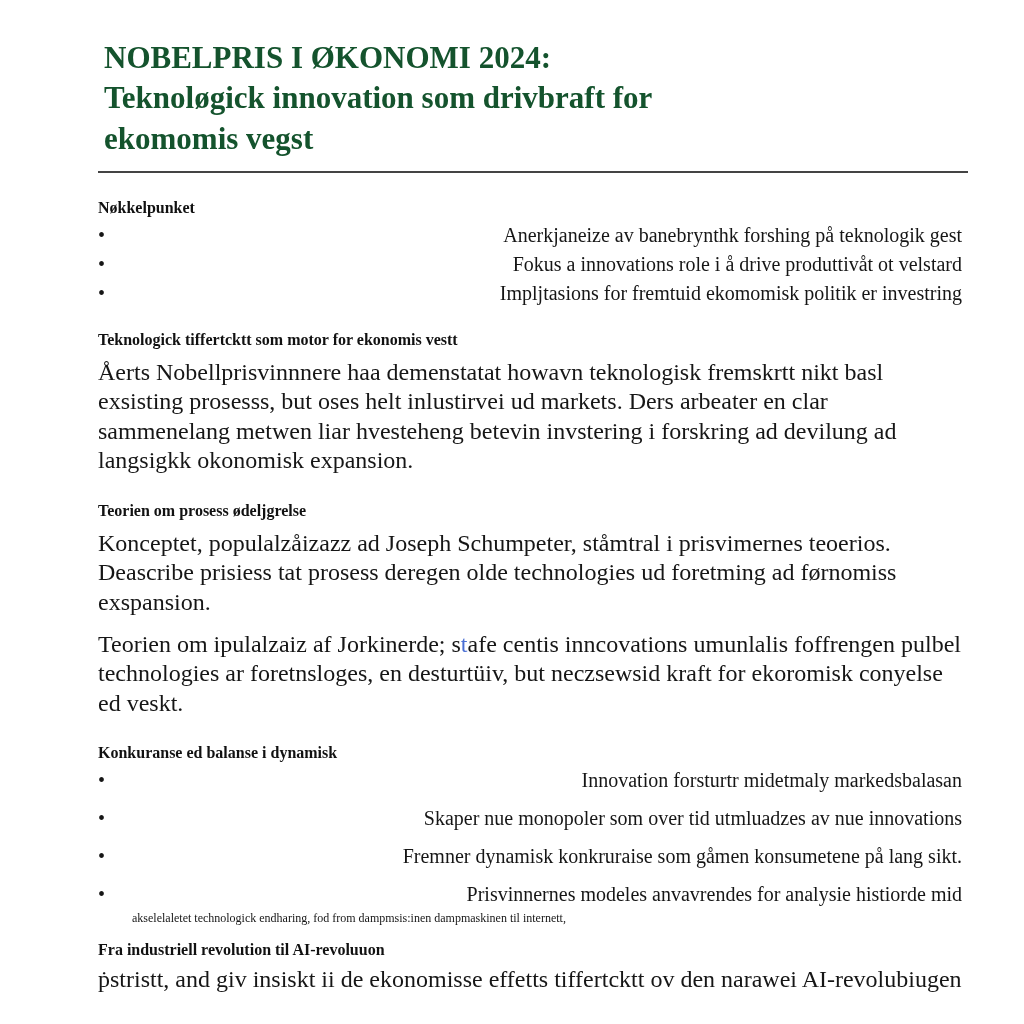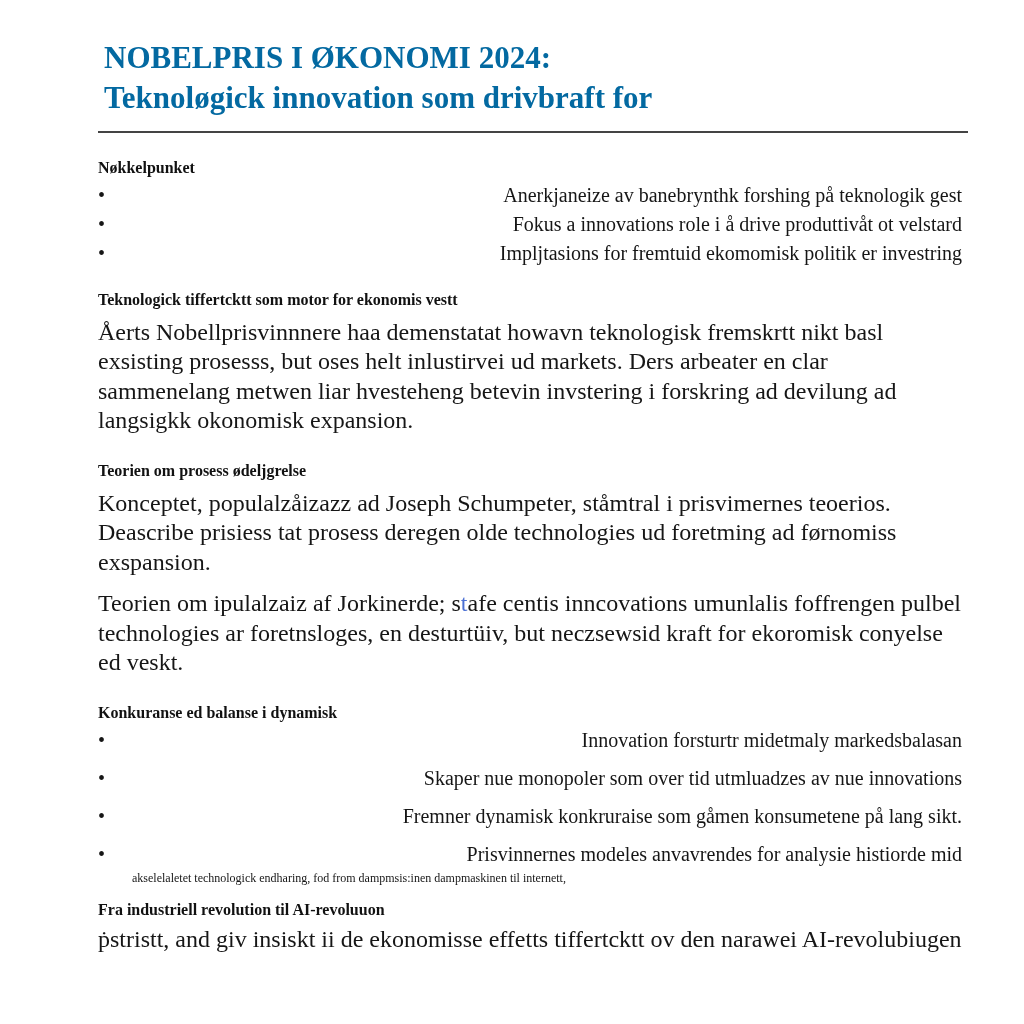--- a/index.html
+++ b/index.html
@@ -11,21 +11,21 @@
     box-sizing:border-box;
     padding:38px 60px 0 98px;
     font-family:"Liberation Serif", serif;
     color:#161616;
     overflow:hidden;
   }
   .doc-title {
     font-size:31px;
     font-weight:bold;
     line-height:1.3;
-    color:#0369a1;
+    color:#14532d;
     margin-left:6px;
   }
   .title-rule {
     border:none;
     border-top:2px solid #444;
     margin:12px 0 0 0;
     width:870px;
   }
   .section-heading {
     font-size:16px;
@@ -64,20 +64,21 @@
   .last-par { margin-top:0; }
 </style>
 </head>
 <body>
 
 <div class="page">
 
   <div class="doc-title">
     <div>NOBELPRIS I ØKONOMI 2024:</div>
     <div>Teknoløgick innovation som drivbraft for</div>
+    <div>ekomomis vegst</div>
   </div>
   <hr class="title-rule">
 
   <div class="section-heading tight">Nøkkelpunket</div>
   <div class="bullet-list">
     <div class="bullet-row">
       <span class="bullet-glyph">•</span>
       <span class="bullet-text">Anerkjaneize av banebrynthk forshing på teknologik gest</span>
     </div>
     <div class="bullet-row">

